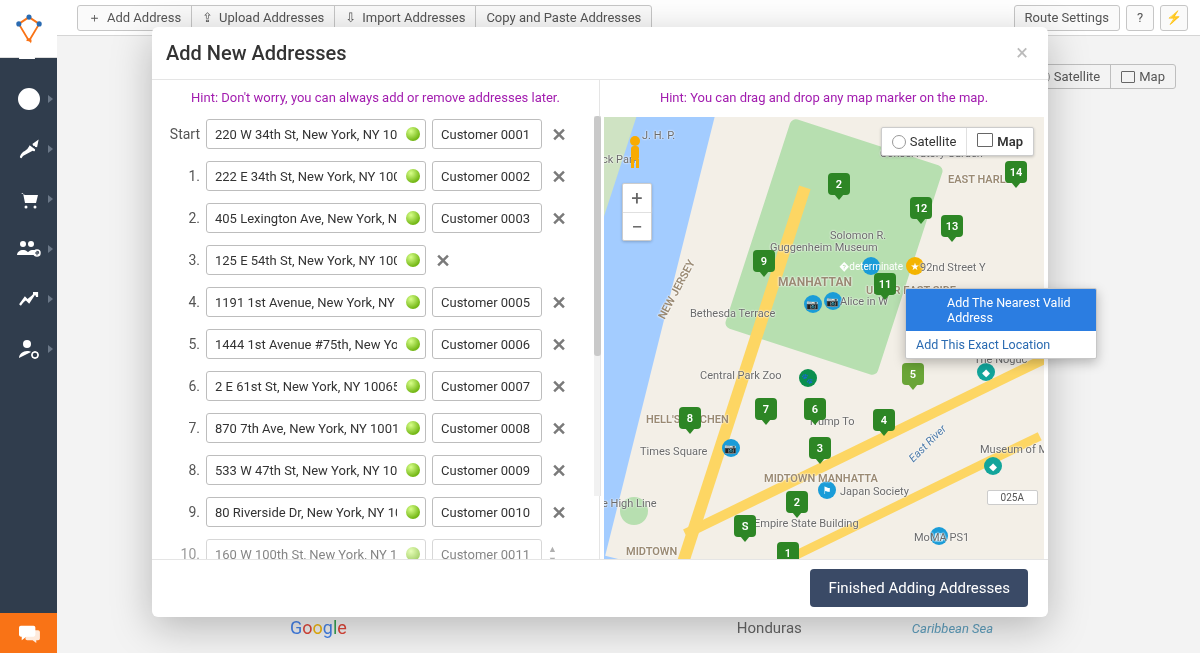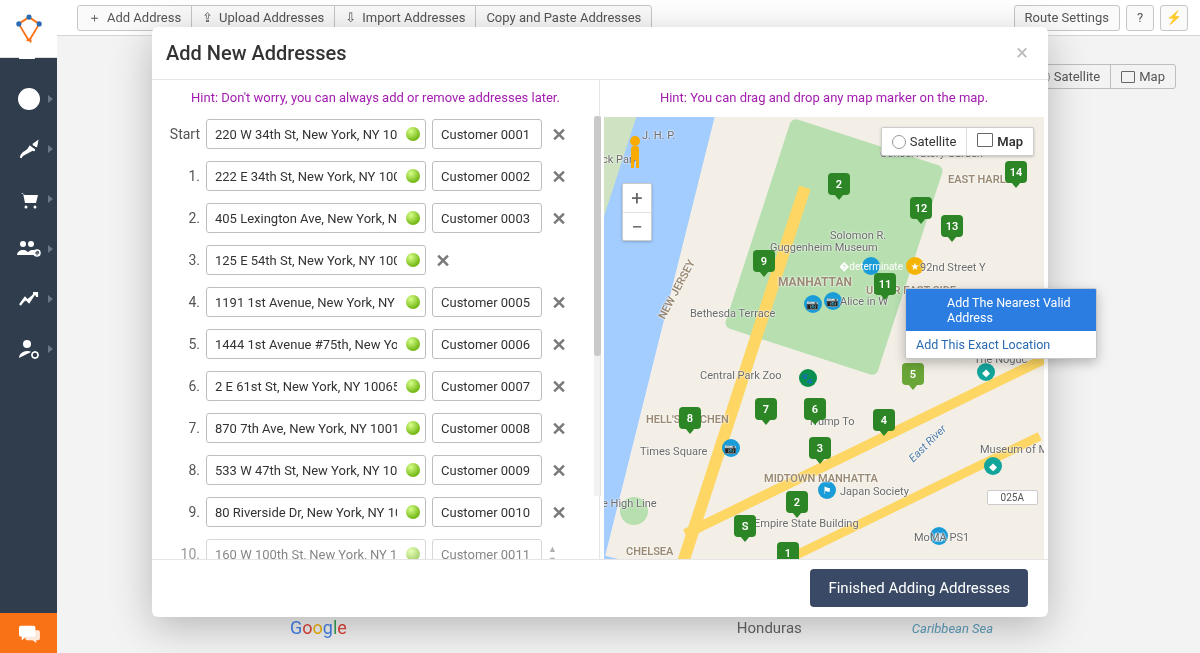--- a/index.html
+++ b/index.html
@@ -392,21 +392,21 @@
         <span class="place" style="left:370px;top:236px">The Noguc</span>
         <span class="place" style="left:42px;top:296px;font-weight:600;color:#9a8a73">HELL'S KITCHEN</span>
         <span class="place" style="left:204px;top:298px">Trump To</span>
         <span class="place" style="left:36px;top:328px">Times Square</span>
         <span class="place" style="left:376px;top:326px">Museum of Moving Im</span>
         <span class="place" style="left:160px;top:356px;font-weight:600;color:#9a8a73;line-height:1">MIDTOWN MANHATTA</span>
         <span class="place" style="left:236px;top:368px">Japan Society</span>
         <span class="place" style="left:-2px;top:380px">e High Line</span>
         <span class="place" style="left:150px;top:400px">Empire State Building</span>
         <span class="place" style="left:310px;top:414px">MoMA PS1</span>
-        <span class="place" style="left:22px;top:428px;font-weight:600;color:#9a8a73">CHELSEA</span>
+        <span class="place" style="left:22px;top:428px;font-weight:600;color:#9a8a73">MIDTOWN</span>
         <span class="place" style="left:40px;top:166px;font-weight:600;color:#9a8a73;transform:rotate(-62deg)">NEW JERSEY</span>
         <span class="place" style="left:300px;top:320px;font-style:italic;color:#4c7aa8;transform:rotate(-45deg)">East River</span>
         <span class="place" style="left:38px;top:12px">J. H. P.</span>
         <span class="place" style="left:-2px;top:36px">ck Park</span>
         <span class="place" style="left:22px;top:86px">Bridg</span>
 
         <div id="pins">
             <div class="pin" style="left: 224px; top: 56px;">2</div>
             <div class="pin" style="left: 306px; top: 80px;">12</div>
             <div class="pin" style="left: 401px; top: 44px;">14</div>

